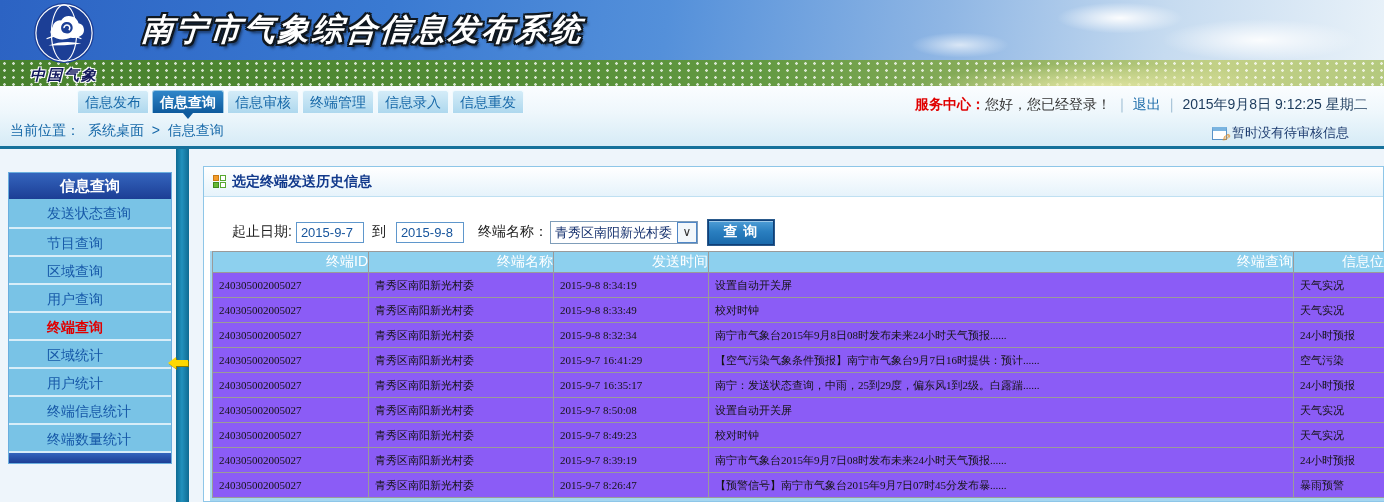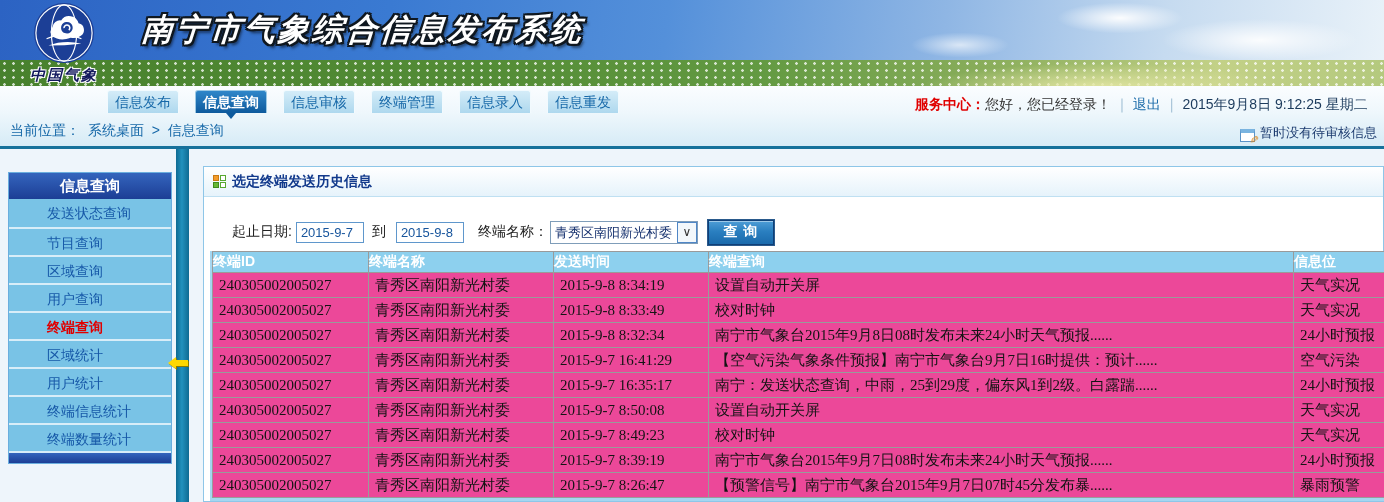--- a/index.html
+++ b/index.html
@@ -28,40 +28,40 @@
   .site-title { position:absolute; left:142px; top:9px; font-size:31px; font-weight:bold; font-style:italic;
     color:#fff; letter-spacing:3px; transform:skewX(-4deg);
     text-shadow:-2px 0 0 #101820, 2px 0 0 #101820, 0 -2px 0 #101820, 0 2px 0 #101820,
                 -2px -2px 0 #101820, 2px 2px 0 #101820, -2px 2px 0 #101820, 2px -2px 0 #101820, 3px 4px 3px rgba(0,0,0,.55); }
 
   
   .header-strip { position:absolute; left:0; top:86px; width:1384px; height:60px;
     background:linear-gradient(180deg,#fbfdff 0%, #eef7fc 45%, #d6ebf6 100%); }
   .teal-line { position:absolute; left:0; top:146px; width:1384px; height:3px; background:#15719b; }
 
-  .tabs { position:absolute; left:77px; top:90px; display:flex; gap:16px;margin-left:30px; }
+  .tabs { position:absolute; left:77px; top:90px; display:flex; gap:3px; }
   .tab { height:23px; line-height:23px; padding:0 7px; font-size:14px; color:#1668a8;
     background:linear-gradient(180deg,#d4ecf8,#aed8ee); border:1px solid #f2fafe; border-bottom:none;
     border-radius:3px 3px 0 0; cursor:pointer; white-space:nowrap; }
   .tab.active { position:relative; color:#fff; font-weight:bold;
     background:linear-gradient(180deg,#2f86c9,#0e5a9d); border-color:#9cc9e4; }
   .tab.active::after { content:""; position:absolute; left:50%; bottom:-6px; margin-left:-5px;
     border:5px solid transparent; border-top:6px solid #0e5a9d; border-bottom:none; }
 
   .user-bar { position:absolute; left:915px; top:96px; font-size:14px; white-space:nowrap; color:#333; }
   .user-bar .svc { color:#e00000; font-weight:bold; }
   .user-bar .sep { color:#8fb3cc; margin:0 4px; }
   .user-bar .logout { color:#1668a8; text-decoration:none; cursor:pointer; }
   .user-bar .dt { color:#1b3a5c; }
 
   .breadcrumb { position:absolute; left:10px; top:122px; font-size:14px; color:#1668a8; white-space:nowrap; }
   .breadcrumb span { margin-right:4px; }
   .breadcrumb .link { cursor:pointer; }
 
-  .notice { position:absolute; left:1240px; top:124px; font-size:13px; color:#1b3a6e; white-space:nowrap; display:flex; align-items:flex-end; }
+  .notice { position:absolute; left:1212px; top:124px; font-size:13px; color:#1b3a6e; white-space:nowrap; display:flex; align-items:center; }
   .doc-icon { position:relative; width:15px; height:13px; margin-right:5px; background:#fff; border:1px solid #5a93c8; border-top:4px solid #7ab4e0; }
   .doc-icon::after { content:"\270E"; position:absolute; right:-4px; bottom:-5px; font-size:11px; color:#e08a1e; transform:rotate(100deg); }
 
   
   .sidebar { position:absolute; left:8px; top:172px; width:164px; border:1px solid #6aaede; background:#79c3e6; }
   .sidebar-header { height:26px; line-height:26px; text-align:center; color:#fff; font-weight:bold; font-size:15px;
     background:linear-gradient(180deg,#3465bd,#1c3e95); }
   .side-item { height:28px; line-height:28px; padding-left:38px; font-size:14px; color:#1658a8;
     background:#79c3e6; border-top:2px solid #d8edf8; cursor:pointer; }
   .side-item.active { color:#e00000; font-weight:bold; }
@@ -102,23 +102,23 @@
   .query-btn { width:66px; height:25px; margin-left:10px; cursor:pointer;
     background:linear-gradient(180deg,#4e9dd6 0%,#2a7fc0 45%,#1a6aac 100%);
     border:1px solid #0f3f78; outline:1px solid #2a5a8c; color:#fff; font-size:14px; font-weight:bold;
     font-family:"Liberation Sans",sans-serif; letter-spacing:1px; box-shadow:inset 0 1px 0 rgba(255,255,255,.45); }
 
   
   .table-wrap { position:absolute; left:6px; top:84px; width:1175px; border-left:2px solid #a4d6f0; border-bottom:3px solid #a4d6f0; }
   table.history { border-collapse:collapse; table-layout:fixed; width:100%; }
   table.history col.w0 { width:156px; } table.history col.w1 { width:185px; }
   table.history col.w2 { width:155px; } table.history col.w3 { width:585px; }
-  table.history th { height:21px; background:#8dd0ee; color:#fff; font-size:14px; font-weight:bold;
-    border:1px solid #9a9a9a; text-align:left; }
-  table.history td { height:25px; background:#ec4899; border:1px solid #9a9a9a; font-size:15px; color:#141414;
+  table.history th { height:21px; background:#8dd0ee; color:#fff; font-size:14px; font-weight:normal;
+    border:1px solid #9a9a9a; text-align:right; }
+  table.history td { height:25px; background:#8b5cf6; border:1px solid #9a9a9a; font-size:11px; color:#141414;
     padding:0 6px; white-space:nowrap; overflow:hidden; font-family:"Liberation Serif", serif; }
 </style>
 </head>
 <body>
 
 <div id="screen">
 
   <div class="banner">
     <div class="grass"></div>
     <div class="logo-wrap">

